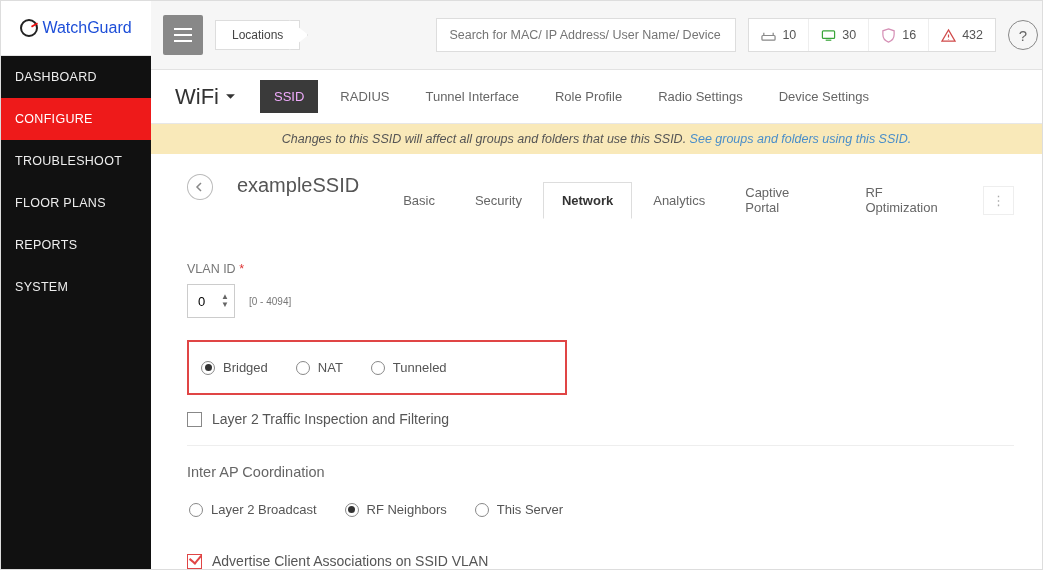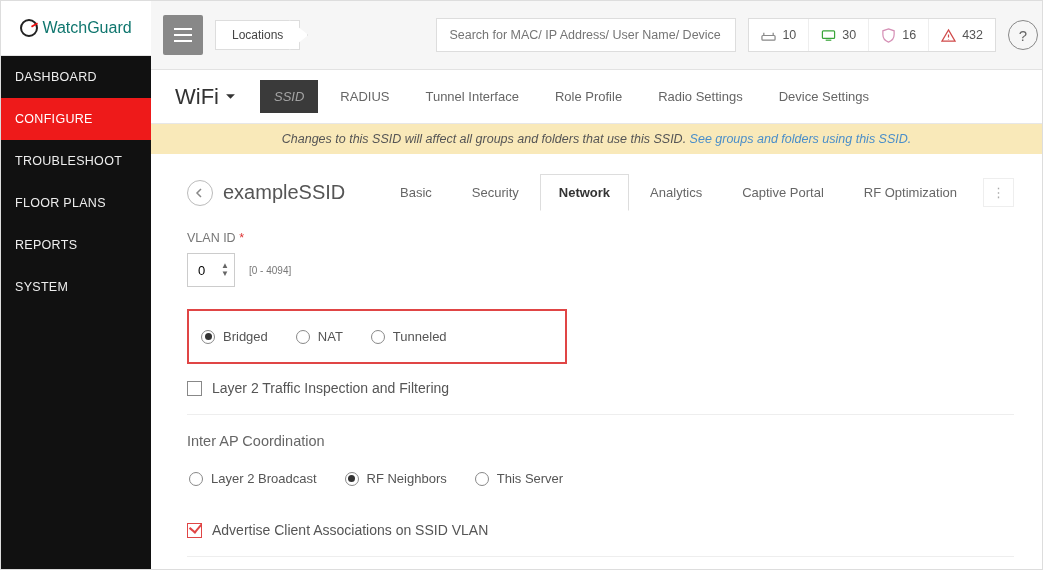--- a/index.html
+++ b/index.html
@@ -2,21 +2,21 @@
 <html><head>
 <meta charset="utf-8">
 <style>
 * { box-sizing: border-box; margin: 0; padding: 0; font-family: Arial, Helvetica, sans-serif; }
 body { width: 1043px; height: 570px; overflow: hidden; background: #fff; border: 1px solid #ddd; }
 .app { display: flex; height: 100%; }
 
 
 .sidebar { width: 150px; background: #111; color: #fff; display: flex; flex-direction: column; }
 .logo-wrap { background: #fff; height: 55px; display: flex; align-items: center; justify-content: center; border-bottom: 1px solid #e5e5e5; }
-.logo { font-family: Georgia, serif; font-size: 16px; color: #0f766e; display: flex; align-items: center; gap: 4px; }
+.logo { font-family: Georgia, serif; font-size: 16px; color: #1d4ed8; display: flex; align-items: center; gap: 4px; }
 .logo .mark { width:18px; height:18px; border:2px solid #222; border-radius:50%; position:relative; }
 .logo .mark::before { content:""; position:absolute; width:7px; height:2px; background:#e11; top:3px; right:-2px; transform:rotate(-30deg);}
 .sidebar-item { padding: 14px 14px; font-size: 12.5px; letter-spacing: .3px; color: #eee; cursor: pointer; }
 .sidebar-item.active { background: #ee1a1a; color:#fff; }
 
 
 .main { flex:1; display:flex; flex-direction:column; background:#f6f6f6; min-width:0;}
 .topbar { height:69px; background:#f6f6f6; border-bottom:1px solid #e2e2e2; display:flex; align-items:center; padding:0 4px 0 0; gap:12px; }
 .hamburger { width:40px; height:40px; background:#888; margin-left:12px; display:flex; align-items:center; justify-content:center; cursor:pointer; border-radius:2px;}
 .hamburger svg { width:18px; height:14px; }
@@ -28,29 +28,29 @@
 .status-cell { display:flex; align-items:center; gap:6px; padding:0 12px; border-right:1px solid #eee; font-size:12.5px; color:#555; }
 .status-cell:last-child{border-right:none;}
 .status-cell svg{width:15px;height:15px;}
 .help-btn{width:30px;height:30px;border:1.5px solid #888;border-radius:50%;display:flex;align-items:center;justify-content:center;font-size:15px;color:#666;cursor:pointer;}
 
 
 .subnav { height:54px; background:#fff; border-bottom:1px solid #e7e7e7; display:flex; align-items:center; padding:0 24px; gap:8px;}
 .section-title { font-size:22px; color:#333; margin-right:16px; display:flex; align-items:center; gap:6px; font-weight:400;}
 .section-title svg{width:11px;height:11px;}
 .subtab { padding:9px 14px; font-size:13px; color:#666; cursor:pointer; }
-.subtab.dark { background:#3a3a3a; color:#a3a3a3;font-style:italic; }
+.subtab.dark { background:#3a3a3a; color:#f0abfc; }
 
 
 .banner { background:#f9e9b9; padding:8px 20px; font-size:12.5px; font-style:italic; color:#555; text-align:center; }
 .banner a { color:#4a8ec9; text-decoration:none; }
 
 
 .content { flex:1; overflow:auto; padding:20px 28px 0 36px; background:#fff; }
-.title-row { display:flex; align-items:center; gap:10px; margin-bottom:20px;}
+.title-row { display:flex; gap:24px; margin-bottom:36px;}
 .back-btn { width:26px; height:26px; border:1.5px solid #bbb; border-radius:50%; display:flex; align-items:center; justify-content:center; cursor:pointer;}
 .back-btn svg{width:12px;height:12px;stroke:#888;}
 .ssid-name { font-size:20px; color:#555; font-weight:400;}
 .tabs2 { margin-left:auto; display:flex; align-items:center; }
 .tab2 { padding:10px 18px; font-size:13px; color:#666; border:1px solid transparent; cursor:pointer; margin:0 1px;}
 .tab2.active { border-color:#ddd; border-bottom-color:#fff; background:#fff; font-weight:700; color:#333;}
 .more-btn{padding:6px 8px;cursor:pointer;color:#aaa;font-size:13px;border:1px solid #eee;margin-left:6px;}
 
 .form-block { margin-bottom:22px; }
 .label { font-size:12.5px; color:#777; margin-bottom:8px; display:block;}

